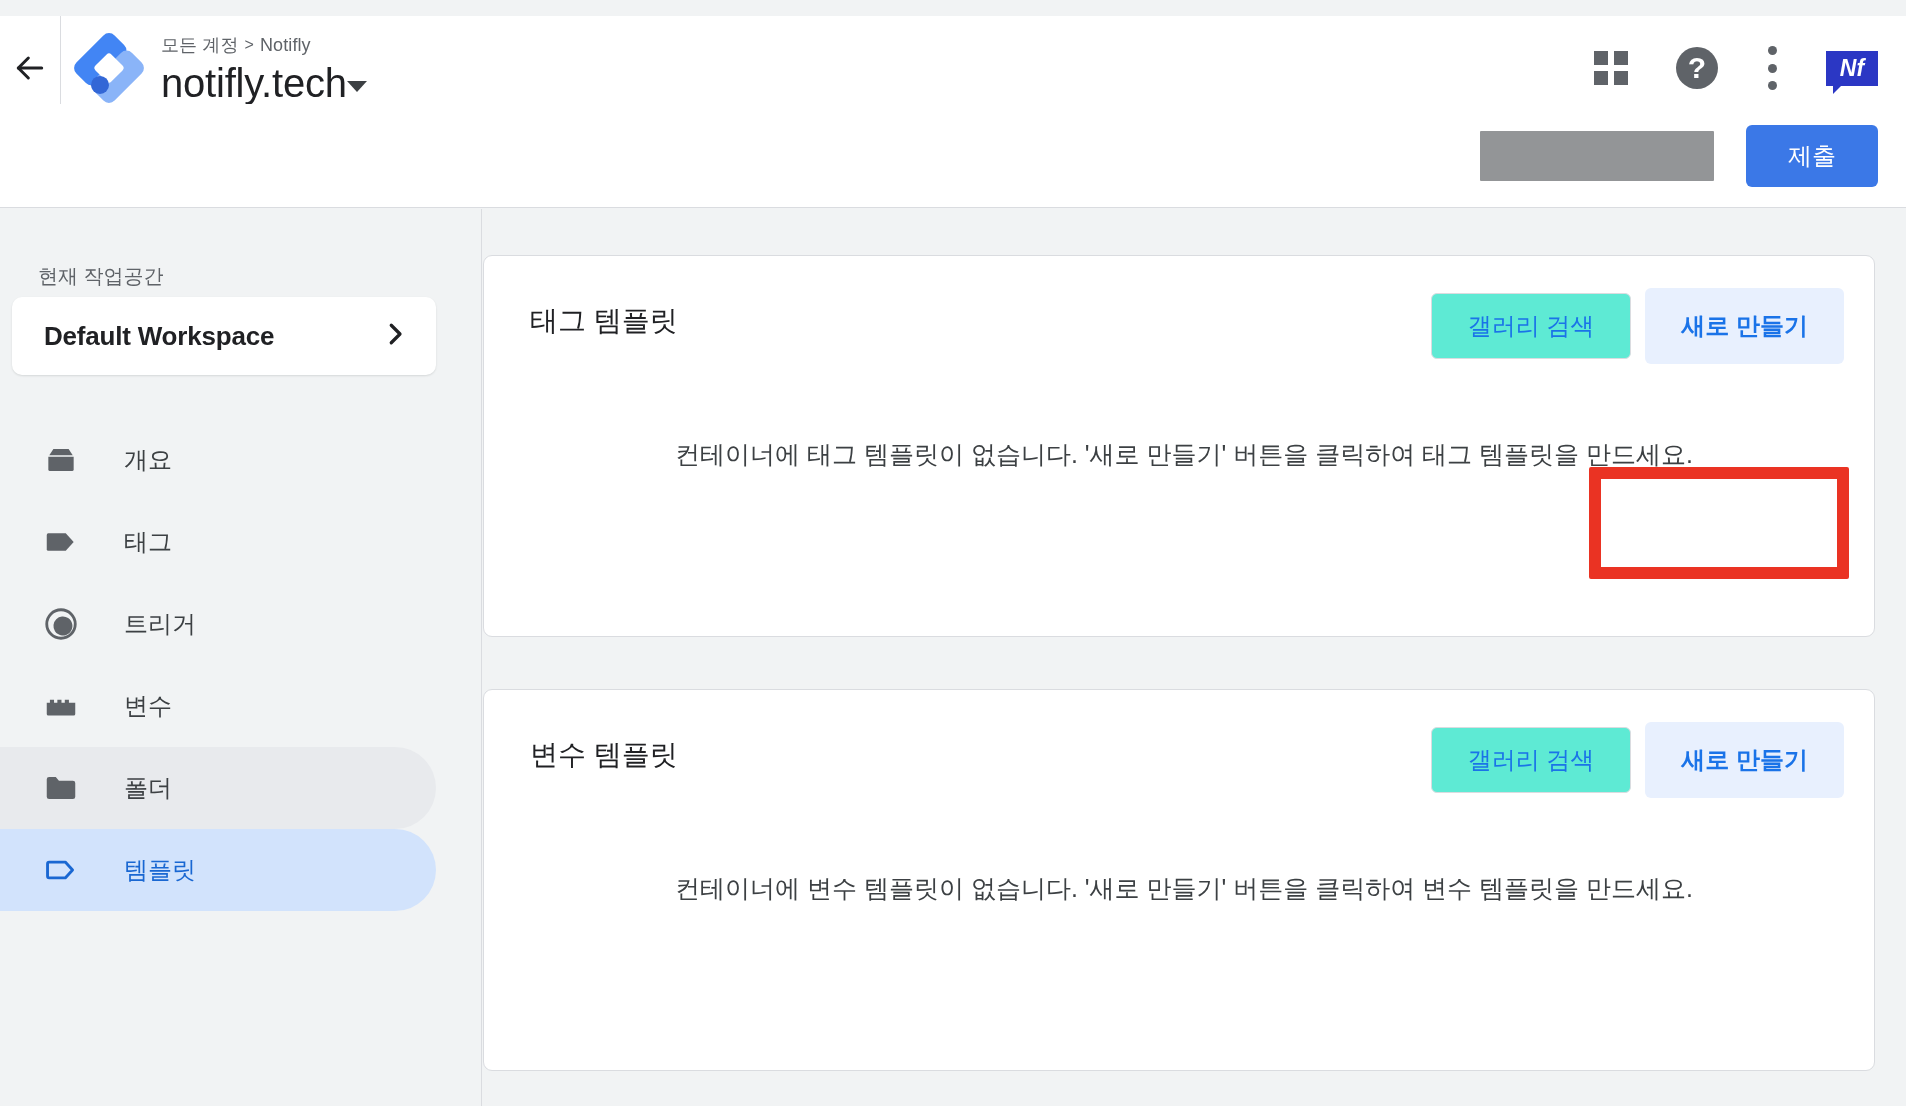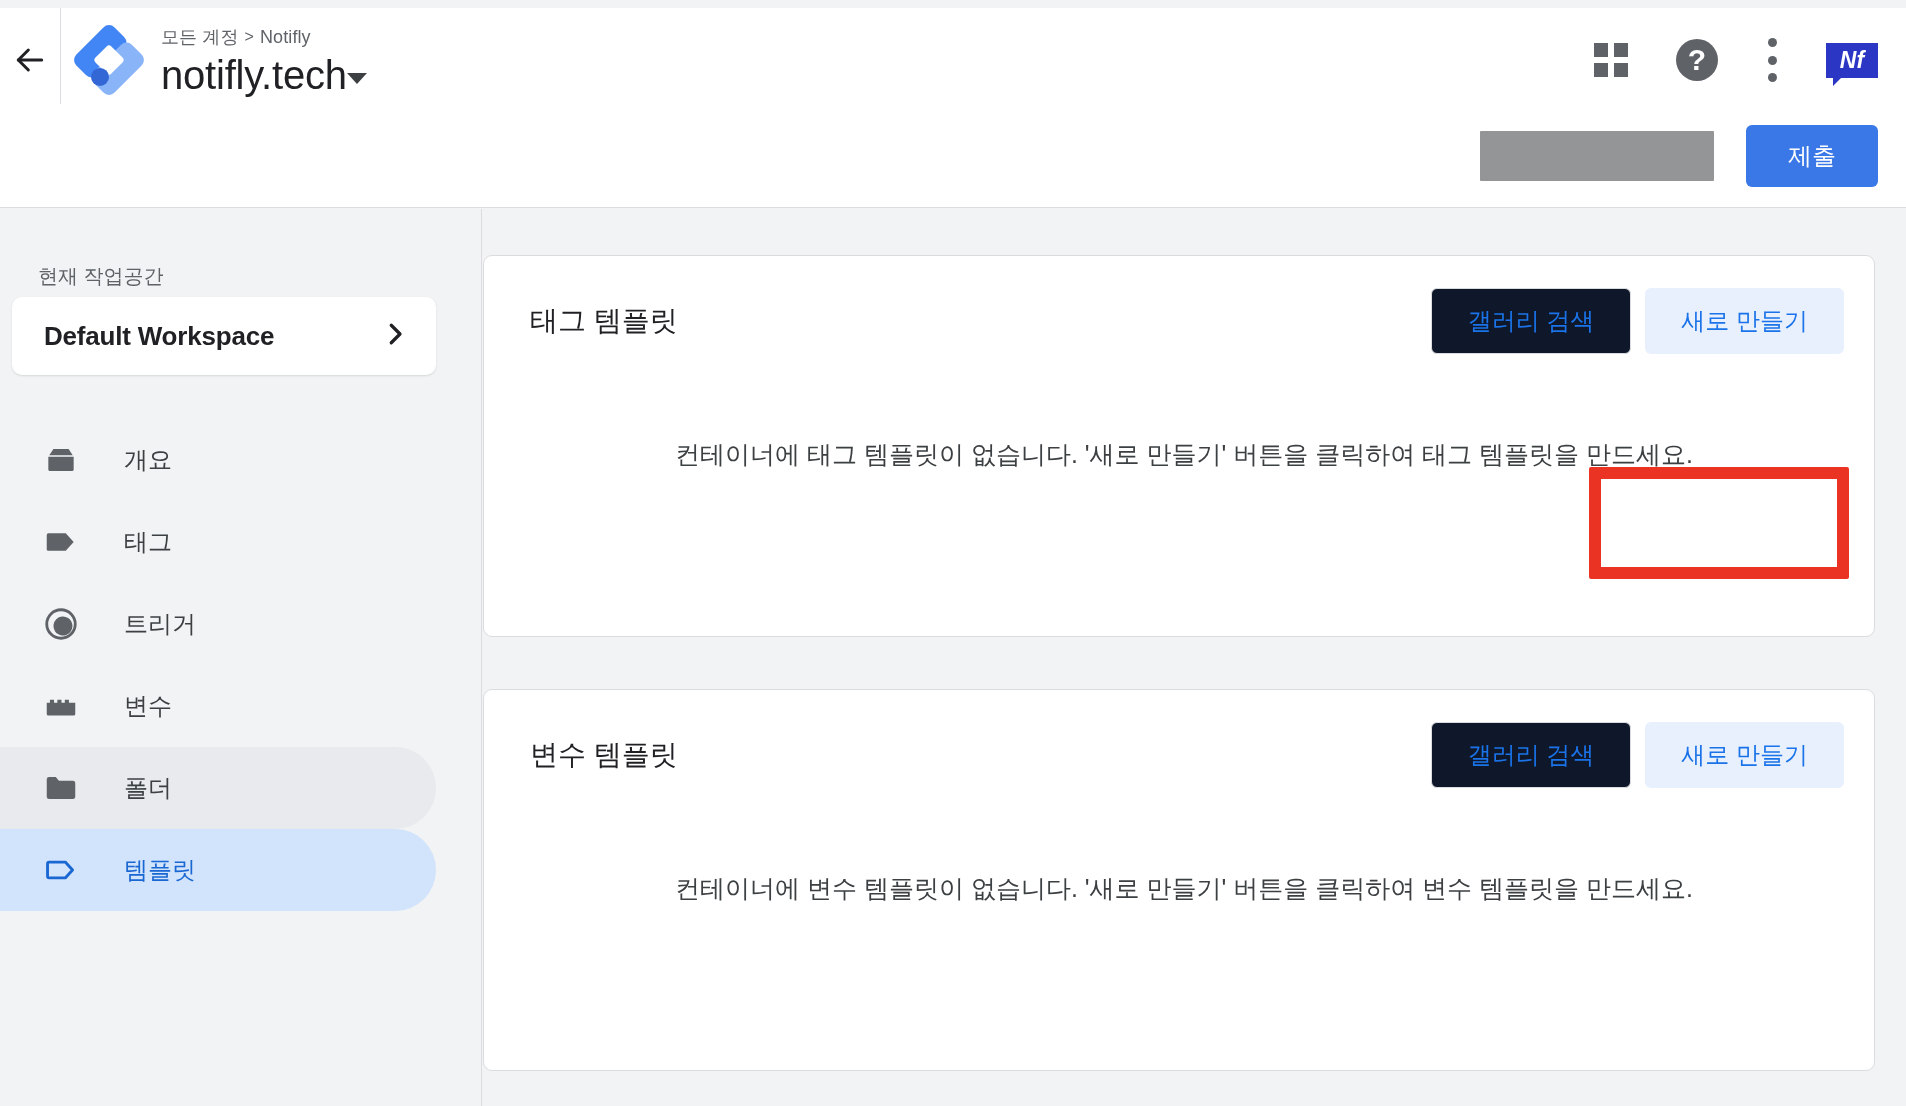--- a/index.html
+++ b/index.html
@@ -6,21 +6,21 @@
   html, body {
     width: 1906px; height: 1106px;
     font-family: "Liberation Sans", "DejaVu Sans", sans-serif;
     background: #ffffff;
     overflow: hidden;
   }
   .app { position: relative; width: 1906px; height: 1106px; background: #F1F3F4; }
 
   
   .topbar {
-    position: absolute; top: 8px; left: 0; width: 1906px; height: 104px;
+    position: absolute; top: 16px; left: 0; width: 1906px; height: 104px;
     background: #ffffff; display: flex; align-items: center;
   }
   .back-btn {
     width: 60px; height: 104px; display: flex; align-items: center; justify-content: center;
     cursor: pointer;
   }
   .back-btn svg { display: block; }
   .topdiv { width: 1px; height: 104px; background: #DADCE0; }
   .gtm-logo { width: 96px; height: 104px; display: flex; align-items: center; justify-content: center; }
   .gtm-logo svg { display:block; }
@@ -116,28 +116,28 @@
   .main { position: absolute; top: 209px; left: 483px; width: 1423px; height: 897px; background: #F1F3F4; overflow: hidden; }
   .card {
     position: absolute; left: 0; width: 1392px; background: #ffffff;
     border: 1px solid #DADCE0; border-radius: 9px;
   }
   #card-tag { top: 46px; height: 382px; }
   #card-var { top: 480px; height: 382px; }
   .card-title { position: absolute; left: 46px; top: 46px; font-size: 28px; color: #202124; }
   .card-actions { position: absolute; right: 30px; top: 32px; display: flex; align-items: center; gap: 14px; }
   .btn-outline {
-    height: 66px; padding: 0 36px; border: 1px solid #DADCE0; border-radius: 6px; background: #0f172a;
+    height: 66px; padding: 0 36px; border: 1px solid #DADCE0; border-radius: 6px; background: #5eead4;
     color: #1A73E8; font-size: 24px; display: flex; align-items: center; justify-content: center;
     cursor: pointer; font-family: inherit; white-space: nowrap;
   }
   .btn-tonal {
-    height: 66px; padding: 0 36px; border: none; border-radius: 6px; background: #E8F0FE;
+    height: 76px; padding: 0 36px; border: none; border-radius: 6px; background: #E8F0FE;
     color: #1A73E8; font-size: 24px; display: flex; align-items: center; justify-content: center;
-    cursor: pointer; font-family: inherit; white-space: nowrap;
+    cursor: pointer; font-family: inherit; white-space: nowrap; font-weight: bold;
   }
   .empty-msg {
     position: absolute; left: 10px; right: 0; top: 182px; text-align: center;
     font-size: 25px; color: #3C4043;
   }
   .highlight-box {
     position: absolute; border: 12px solid #EA3323; border-radius: 2px;
     pointer-events: none;
   }
   #hl-new-tag { left: 1106px; top: 258px; width: 260px; height: 112px; }

